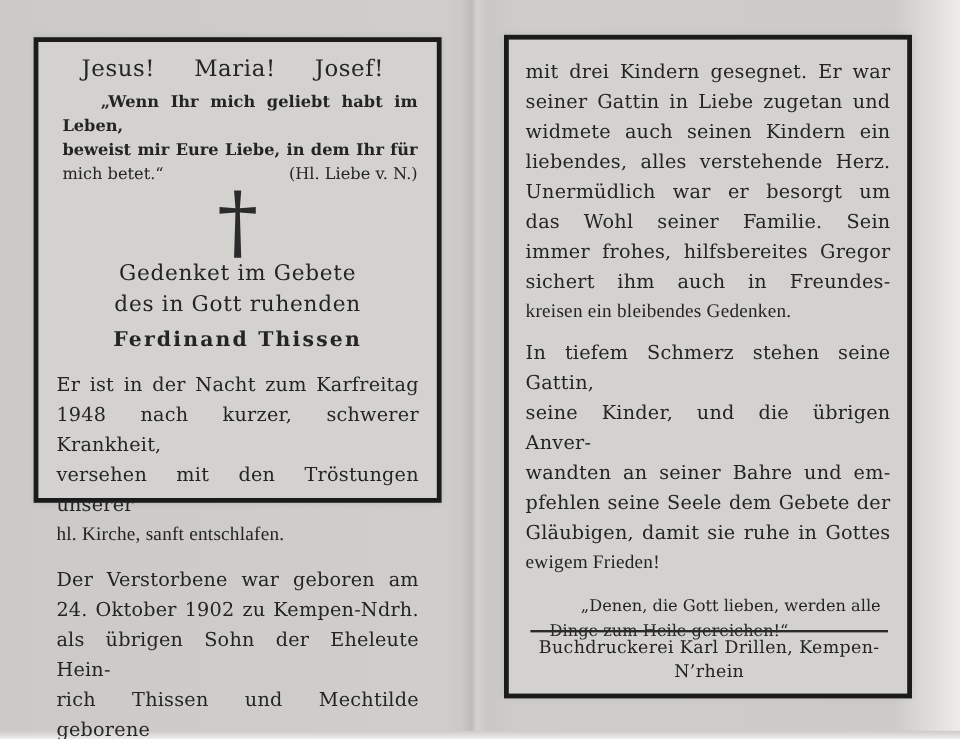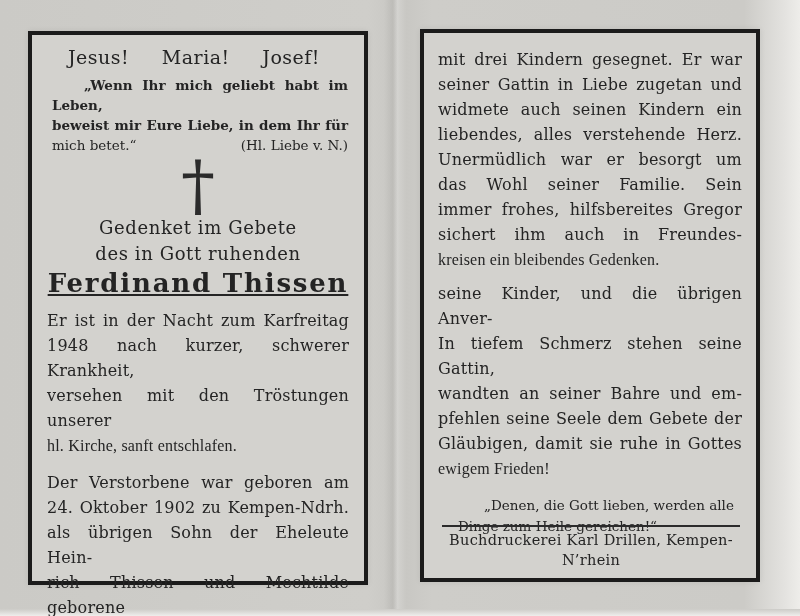--- a/index.html
+++ b/index.html
@@ -16,21 +16,21 @@
   .scan-bottom-edge{
     position:absolute;left:0;right:0;bottom:0;height:7px;
     background:linear-gradient(0deg,#efeeec, #cccbc7);
   }
   .panel{
     position:absolute;box-sizing:border-box;
     width:340px;border:4px solid #1b1b1b;
     background:#d3d2ce;
     box-shadow:0 0 6px rgba(0,0,0,0.08);
   }
-  .panel-left{left:28px;top:31px;height:554px;}
+  .panel-left{left:28px;top:31px;height:388px;}
   .panel-right{left:420px;top:29px;height:553px;}
   .fold{
     position:absolute;left:384px;top:0;width:22px;height:100%;
     background:linear-gradient(90deg,rgba(0,0,0,0) 0%,rgba(0,0,0,0.06) 40%,rgba(255,255,255,0.22) 62%,rgba(0,0,0,0) 100%);
   }
   
   .invocation{
     display:flex;justify-content:space-between;
     margin-top:9px;padding:0 44px 0 36px;
     font-size:19px;line-height:26px;letter-spacing:0.5px;
@@ -41,22 +41,22 @@
   }
   .quote .jline{text-align:justify;text-align-last:justify;font-weight:bold;}
   .quote .q-first{text-indent:32px;}
   .quote-last{display:flex;justify-content:space-between;}
   .cross-row{
     text-align:center;height:58px;line-height:58px;
     font-size:68px;color:#2b2b2b;margin-top:2px;
   }
   .memorial-line{text-align:center;font-size:18px;line-height:26px;letter-spacing:0.6px;}
   .deceased-name{
-    text-align:center;font-weight:bold;font-size:26px;line-height:31px;
-    letter-spacing:1.8px;margin-top:1px;text-decoration:underline;
+    text-align:center;font-weight:bold;font-size:17px;line-height:31px;
+    letter-spacing:1.8px;margin-top:1px;
   }
   .body-para{padding:0 15px;font-size:16px;line-height:25px;letter-spacing:0.2px;}
   .para1-left{margin-top:9px;}
   .para2-left{margin-top:12px;}
   .jline{text-align:justify;text-align-last:justify;}
   .lastline{text-align:left;text-align-last:left;font-family:Liberation Serif, serif;}
   
   .para1-right{margin-top:14px;padding:0 14px;}
   .para2-right{margin-top:9px;padding:0 14px;}
   .quote-right{
@@ -125,22 +125,22 @@
     <div class="jline">widmete auch seinen Kindern ein</div>
     <div class="jline">liebendes, alles verstehende Herz.</div>
     <div class="jline">Unermüdlich war er besorgt um</div>
     <div class="jline">das Wohl seiner Familie.  Sein</div>
     <div class="jline">immer frohes, hilfsbereites Gregor</div>
     <div class="jline">sichert ihm auch in Freundes-</div>
     <div class="lastline">kreisen ein bleibendes Gedenken.</div>
   </div>
 
   <div class="body-para para2-right">
+    <div class="jline">In tiefem Schmerz stehen seine Gattin,</div>
     <div class="jline">seine Kinder, und die übrigen Anver-</div>
-    <div class="jline">In tiefem Schmerz stehen seine Gattin,</div>
     <div class="jline">wandten an seiner Bahre und em-</div>
     <div class="jline">pfehlen seine Seele dem Gebete der</div>
     <div class="jline">Gläubigen, damit sie ruhe in Gottes</div>
     <div class="lastline">ewigem Frieden!</div>
   </div>
 
   <div class="quote-right">
     <div class="q-first">„Denen, die Gott lieben, werden alle</div>
     <div>Dinge zum Heile gereichen!“</div>
   </div>

